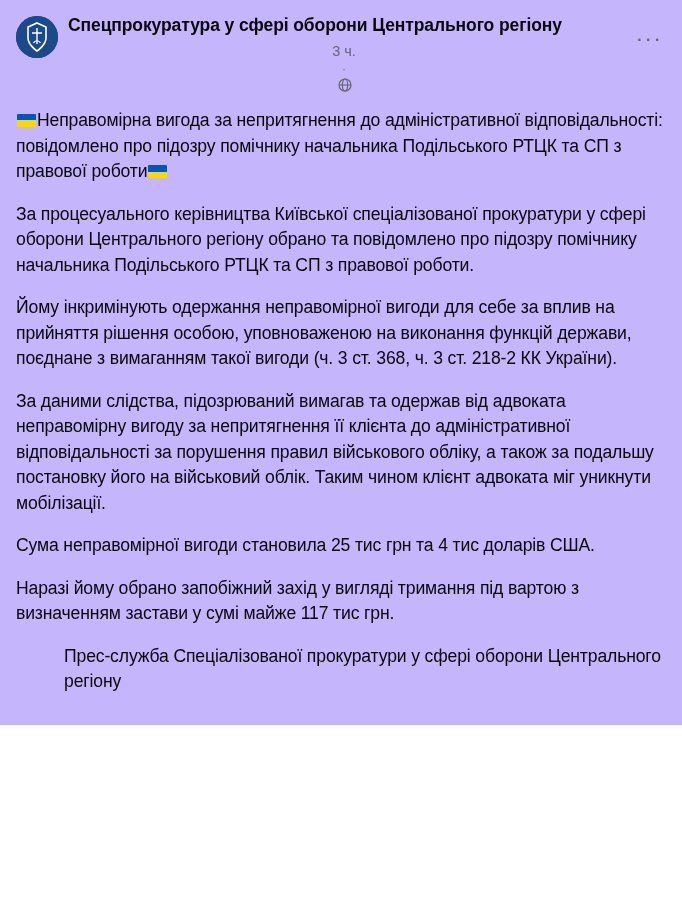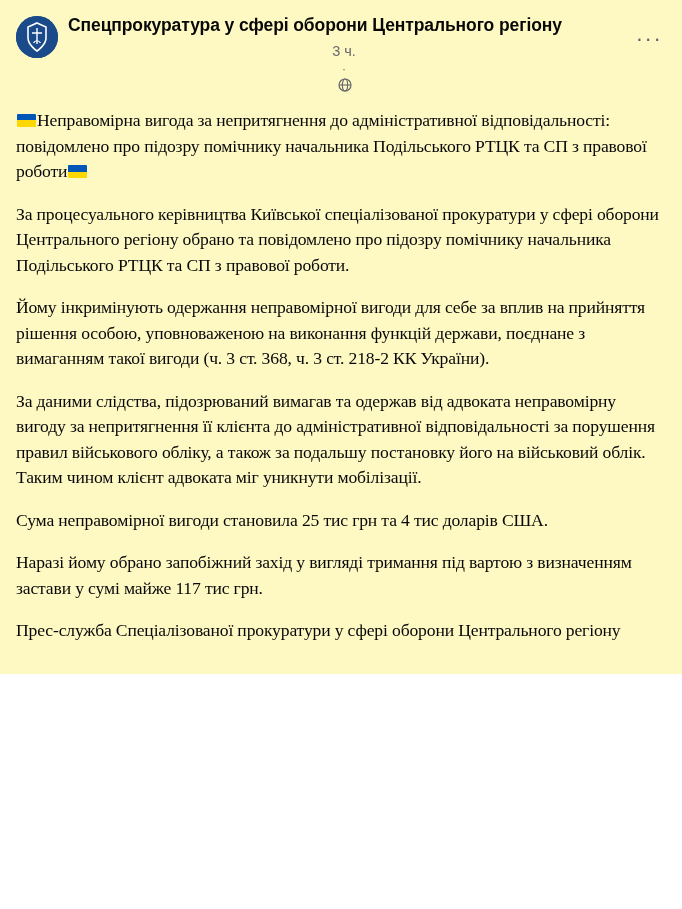--- a/index.html
+++ b/index.html
@@ -11,21 +11,21 @@
     width: 682px;
     min-height: 909px;
     font-family: "Liberation Sans", sans-serif;
     color: #080809;
     -webkit-font-smoothing: antialiased;
   }
   .post {
     width: 682px;
     box-sizing: border-box;
     padding: 14px 16px 0 16px;
-    background: #fef9c3;
+    background: #c4b5fd;
   }
   .post-header {
     display: flex;
     align-items: flex-start;
     position: relative;
   }
   .avatar {
     width: 42px;
     height: 42px;
     min-width: 42px;
@@ -86,24 +86,24 @@
   }
   .post-body {
     margin-top: 16px;
     font-size: 17.6px;
     line-height: 25.5px;
     color: #080809;
     letter-spacing: -0.15px;
   }
   .post-body p {
     margin: 0 0 17px 0;
-    font-family: Liberation Serif, serif;
   }
   .post-body p:last-child {
     margin-bottom: 0;
+    margin-left: 48px;
   }
   .flag {
     display: inline-block;
     width: 19px;
     height: 13px;
     vertical-align: -1px;
     margin: 0 1px;
     border-radius: 1px;
     background: linear-gradient(to bottom, #0057b7 0 50%, #ffd700 50% 100%);
   }

